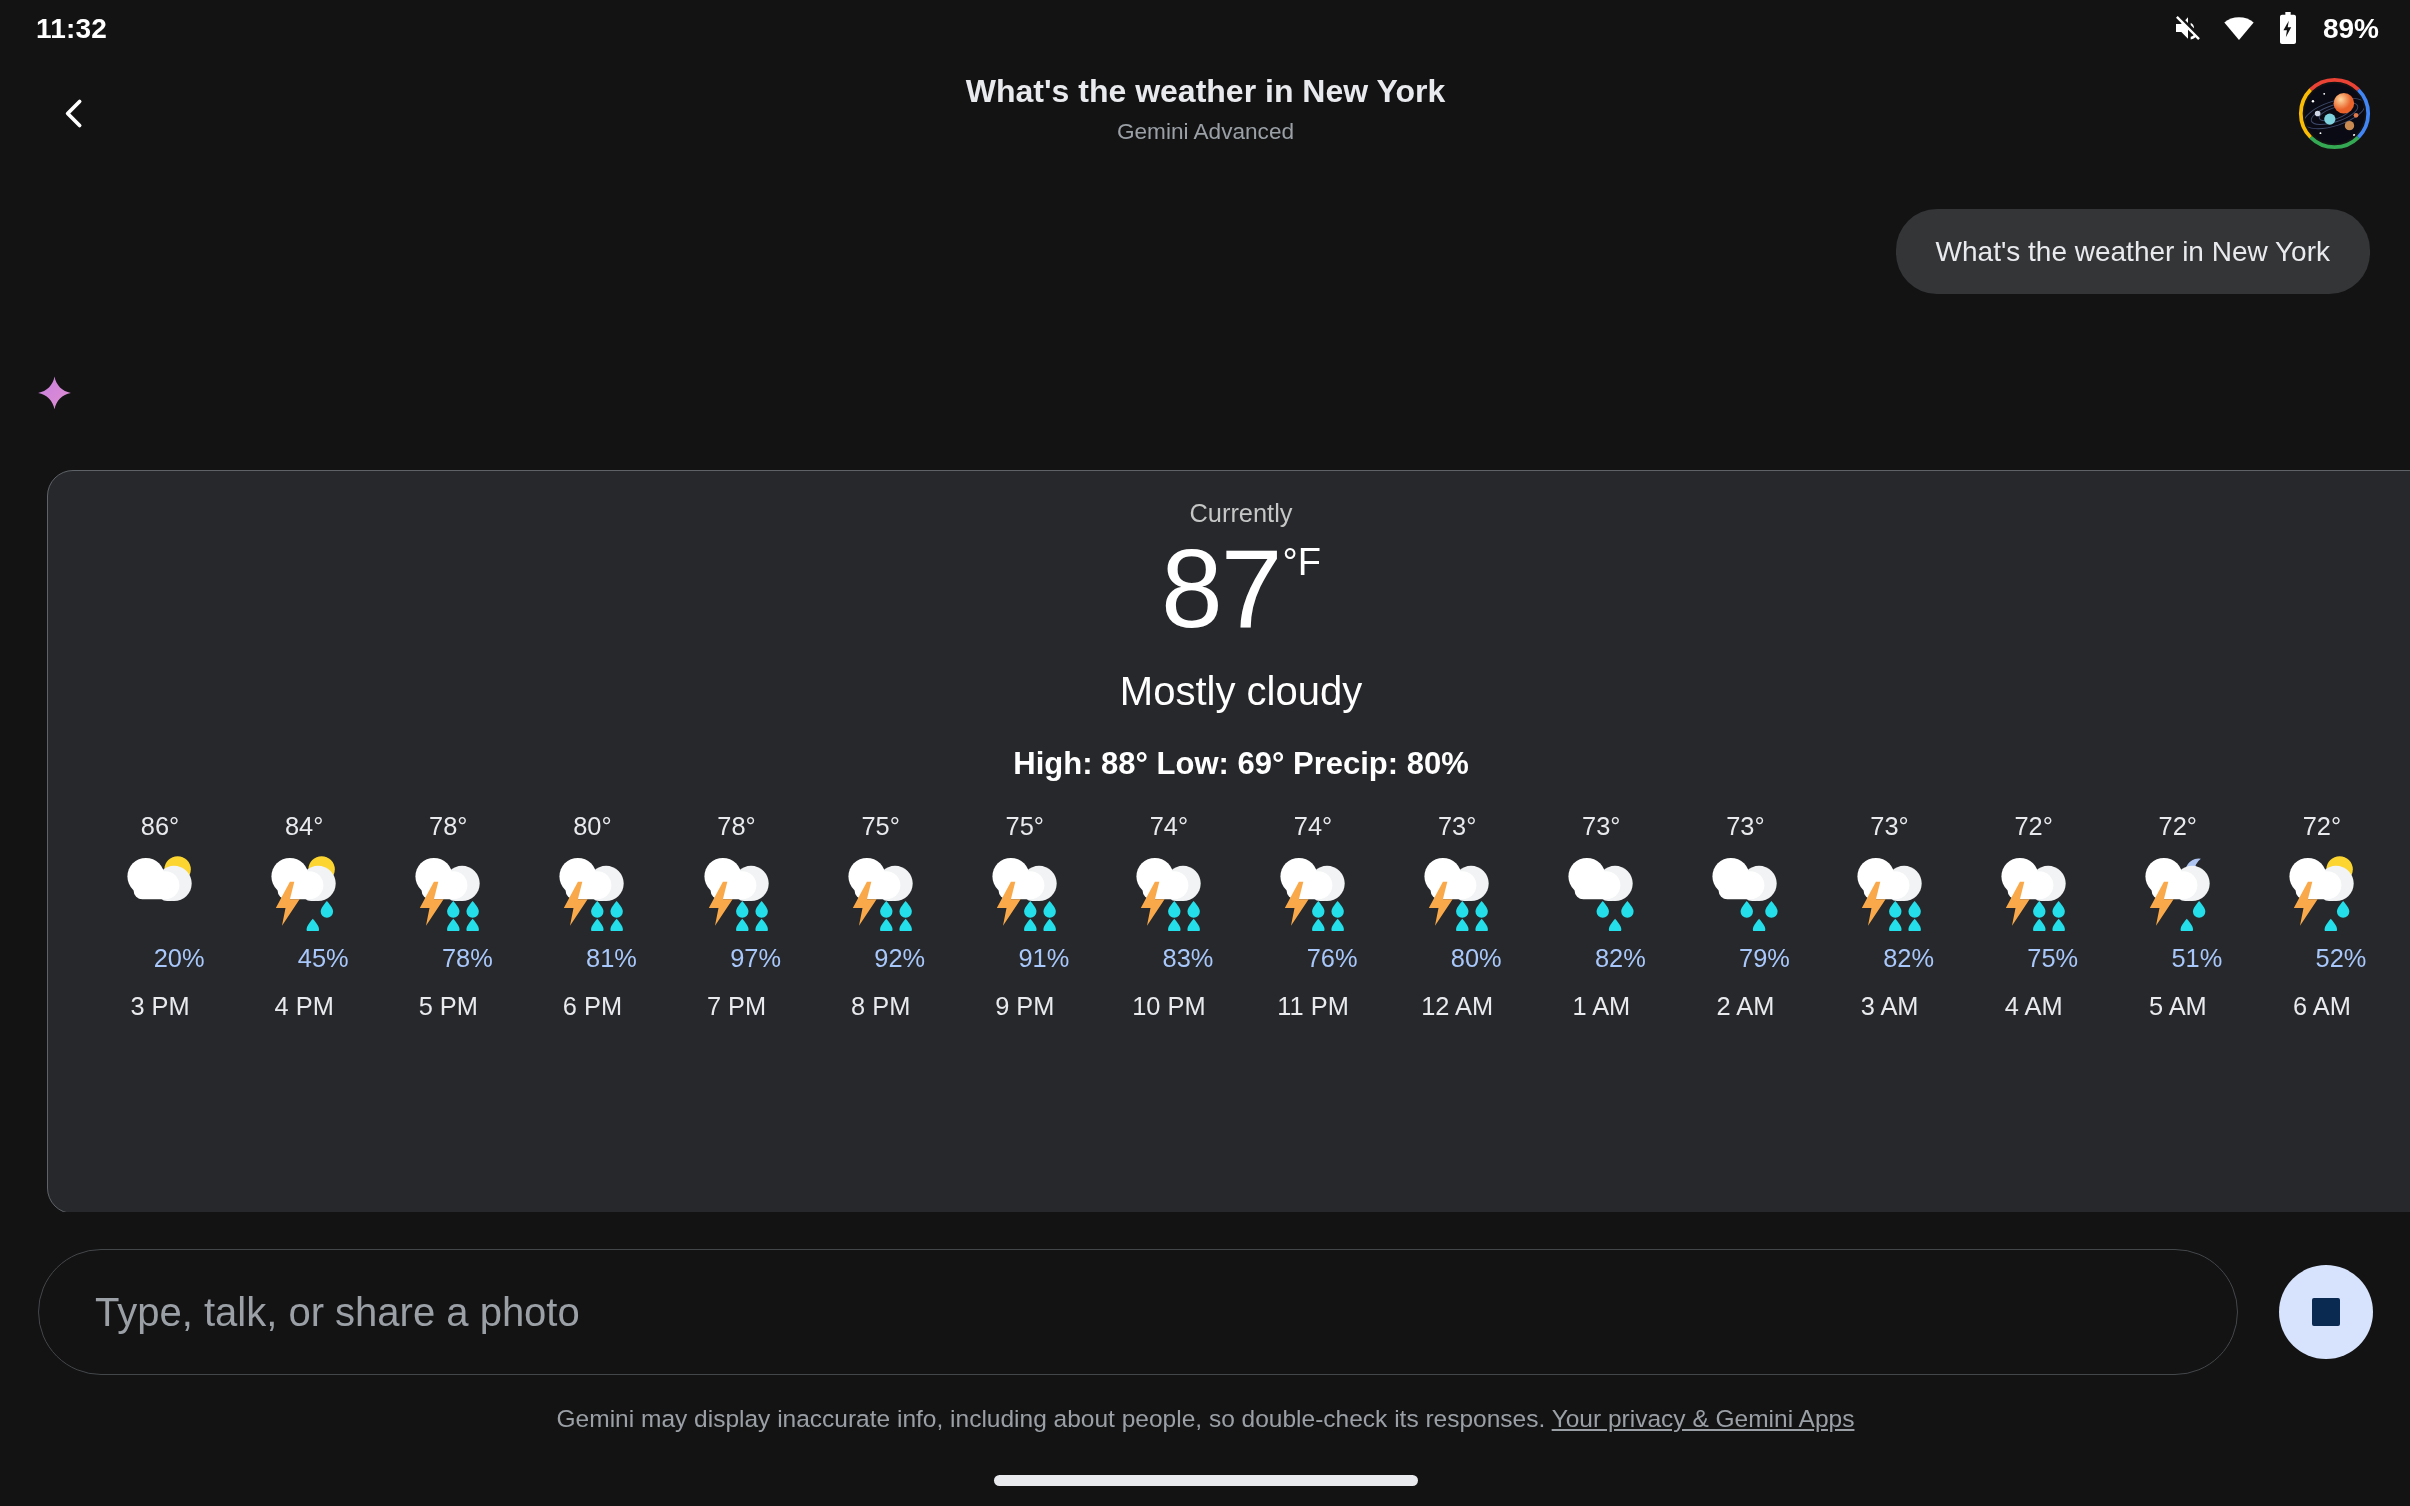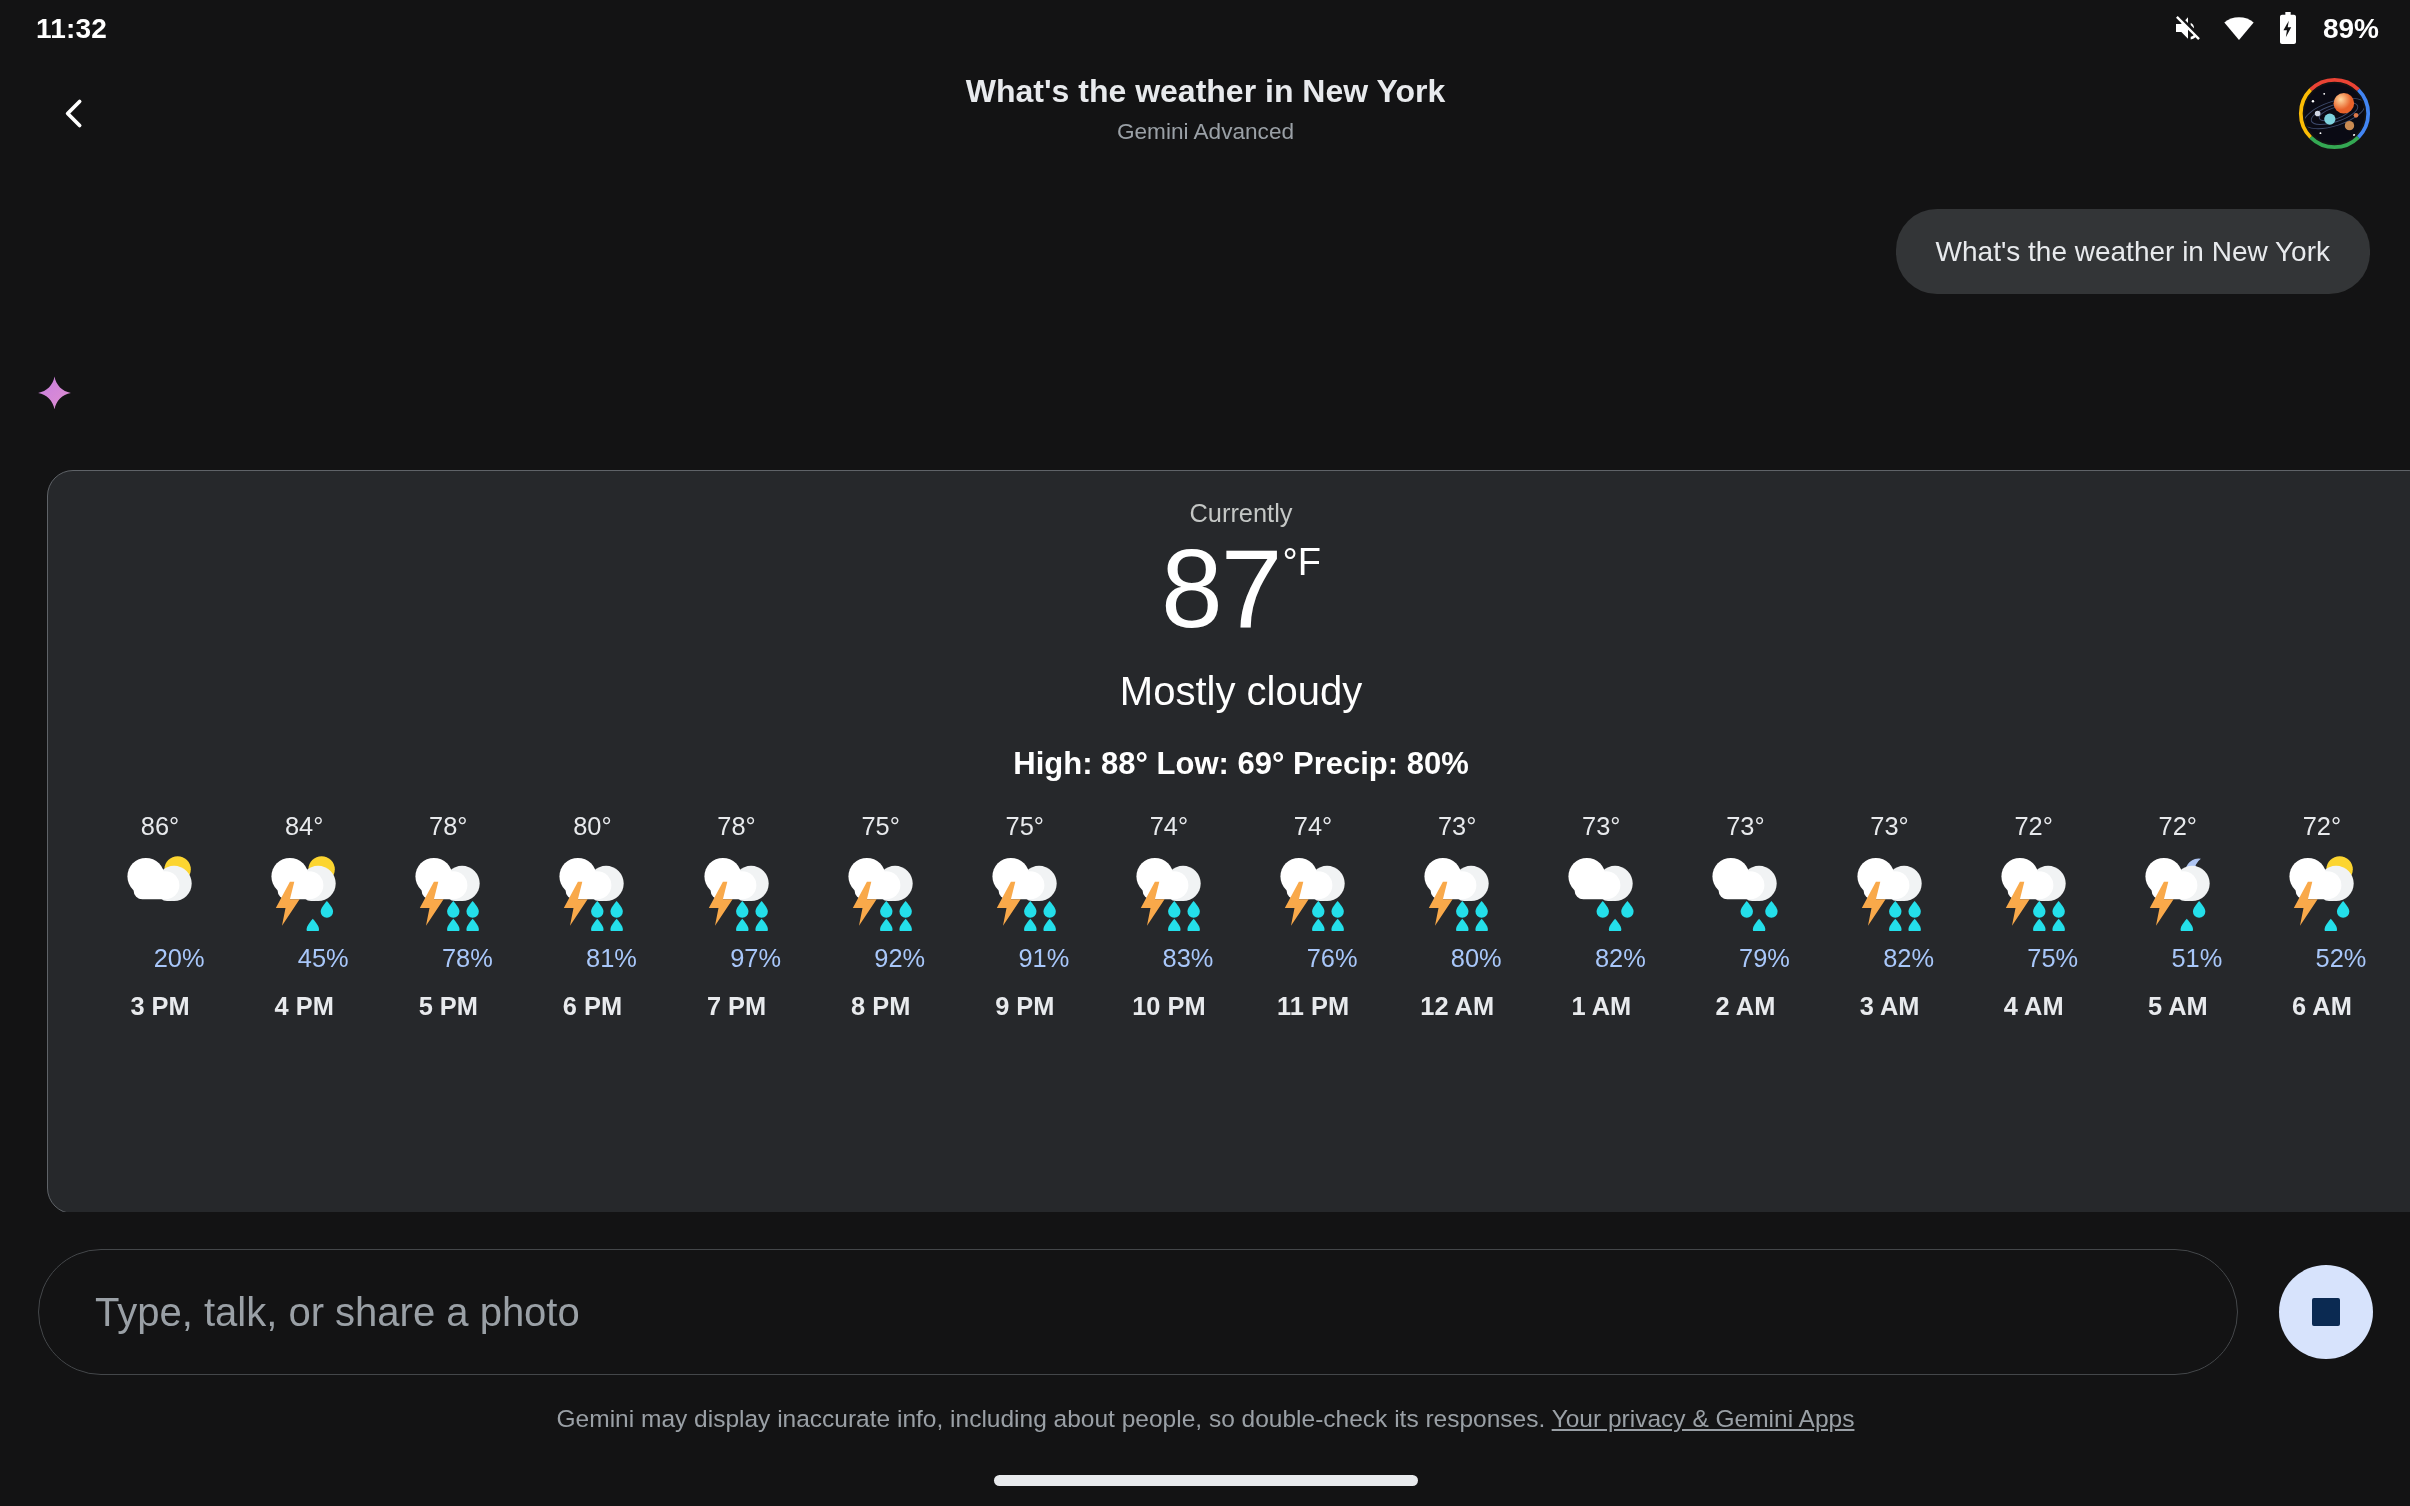--- a/index.html
+++ b/index.html
@@ -78,21 +78,21 @@
   .hourly{
     display:flex; justify-content:space-between;
     padding:30px 40px 0 40px;
   }
   .hour{
     flex:1 1 0; display:flex; flex-direction:column; align-items:center;
   }
   .hour-temp{ color:#e8eaed; font-size:25.4px; font-weight:400; }
   .hour-icon{ width:90px; height:81px; margin-top:9.4px; }
   .hour-precip{ color:#a8c7fa; font-size:25.4px; font-weight:400; margin-top:13px;margin-left:38px; }
-  .hour-time{ color:#e8eaed; font-size:25.4px; font-weight:700; margin-top:19px; }
+  .hour-time{ color:#e8eaed; font-size:25.4px; font-weight:400; margin-top:19px; }
 
   
   .composer-area{
     position:absolute; left:0; top:1213px; width:2411px; height:294px;
     background:#131314;
   }
   .composer-row{
     position:absolute; left:0; top:36px; width:2411px;
     display:flex; align-items:center; padding:0 38px;
   }

